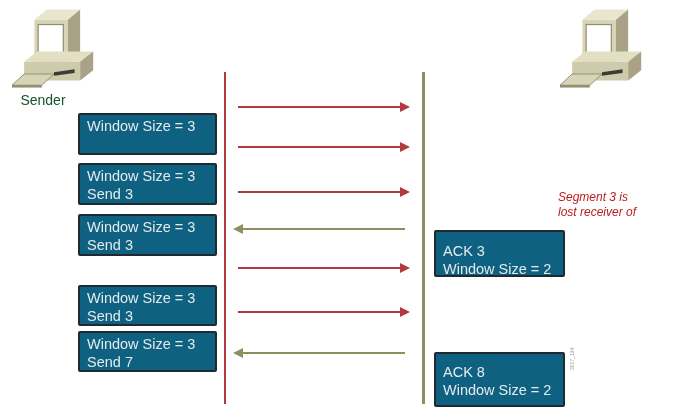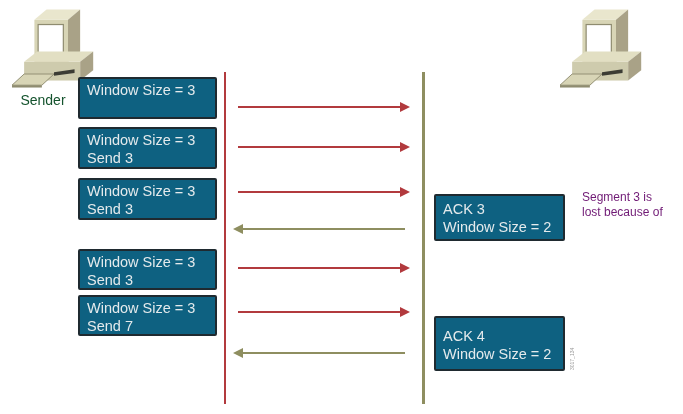--- a/index.html
+++ b/index.html
@@ -8,38 +8,38 @@
     font-family: "Liberation Sans", sans-serif; overflow: hidden;
   }
   .pc { position: absolute; }
   .host-label { position: absolute; color: #14532d; font-size: 14px; text-align: center; }
   .vline { position: absolute; top: 72px; height: 332px; }
   .vline-red { left: 224px; width: 2px; background: #b23a3e; }
   .vline-olive { left: 422px; width: 3px; background: #8e8e60; }
   .msgbox {
     position: absolute; left: 78px; width: 139px; box-sizing: border-box;
     background: #0e6181; border: 2px solid #1f2a30; border-radius: 2px;
-    color: #e4eaec; font-size: 14.5px; line-height: 18px; padding: 2px 0 0 7px;
+    color: #e4eaec; font-size: 14.5px; line-height: 18px; padding: 2px 0 0 7px; margin-top: 36px;
   }
-  .ackbox { left: 434px; width: 131px; padding-top: 4px; }
+  .ackbox { left: 434px; width: 131px; padding-top: 10px; }
   .arr { position: absolute; height: 10px; }
   .shaft { position: absolute; top: 4px; height: 2px; }
   .arr-r .shaft { left: 0; right: 8px; background: #b23a3e; }
   .arr-r .head {
     position: absolute; right: 0; top: 0; width: 0; height: 0;
     border-top: 5px solid transparent; border-bottom: 5px solid transparent;
     border-left: 10px solid #b23a3e;
   }
   .arr-l .shaft { left: 8px; right: 0; background: #8e8e60; }
   .arr-l .head {
     position: absolute; left: 0; top: 0; width: 0; height: 0;
     border-top: 5px solid transparent; border-bottom: 5px solid transparent;
     border-right: 10px solid #8e8e60;
   }
-  .note { position: absolute; left: 582px; top: 190px; width: 100px; color: #701a75; font-size: 12px; line-height: 15px; }
+  .note { position: absolute; left: 558px; top: 190px; width: 100px; color: #b91c1c; font-size: 12px; line-height: 15px; font-style: italic; }
   .watermark {
     position: absolute; left: 569px; top: 370px; font-size: 5px; color: #9a9a9a;
     transform: rotate(-90deg); transform-origin: 0 0; white-space: nowrap;
   }
 </style>
 </head>
 <body>
 
 <div class="stage">
 
@@ -90,21 +90,21 @@
   <div class="msgbox" style="top:295px;height:41px">
     <div>Window Size = 3</div>
     <div>Send 7</div>
   </div>
 
   <div class="msgbox ackbox" style="top:194px;height:47px">
     <div>ACK 3</div>
     <div>Window Size = 2</div>
   </div>
   <div class="msgbox ackbox" style="top:316px;height:55px;padding-top:9px">
-    <div>ACK 4</div>
+    <div>ACK 8</div>
     <div>Window Size = 2</div>
   </div>
 
   <div class="arr arr-r" style="left:238px;top:102px;width:172px">
     <span class="shaft"></span>
     <span class="head"></span>
   </div>
   <div class="arr arr-r" style="left:238px;top:142px;width:172px">
     <span class="shaft"></span>
     <span class="head"></span>
@@ -125,18 +125,18 @@
     <span class="shaft"></span>
     <span class="head"></span>
   </div>
   <div class="arr arr-l" style="left:233px;top:348px;width:172px">
     <span class="head"></span>
     <span class="shaft"></span>
   </div>
 
   <div class="note">
     <div>Segment 3 is</div>
-    <div>lost because of</div>
+    <div>lost receiver of</div>
   </div>
 
   <div class="watermark">3017_134</div>
 
 </div>
 
 </body></html>

